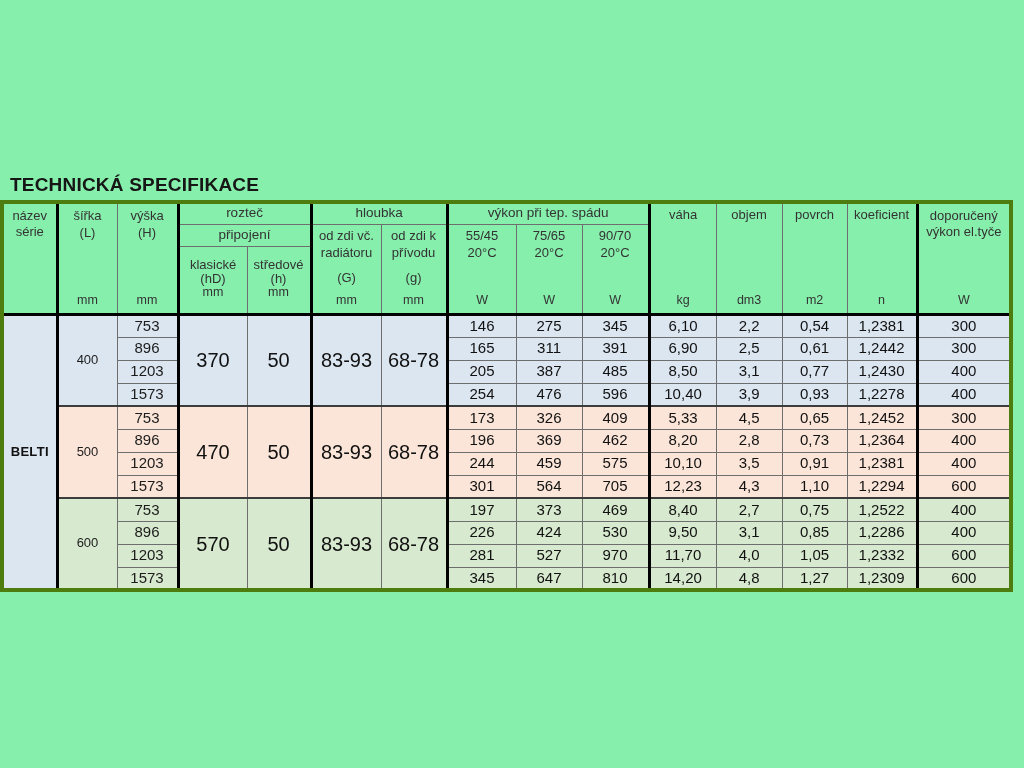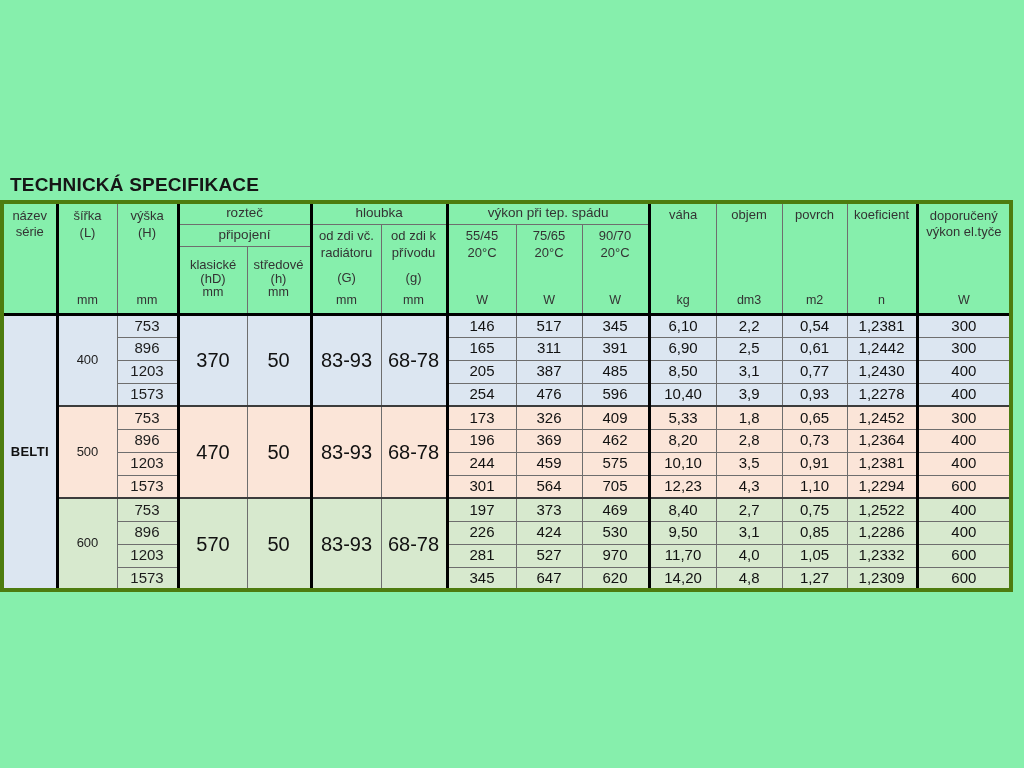--- a/index.html
+++ b/index.html
@@ -183,21 +183,21 @@
 
     <tr class="br s0 fb">
       <td class="name-col thickR" rowspan="12">BELTI</td>
       <td class="sirka" rowspan="4">400</td>
       <td class="vy thickR">753</td>
       <td class="big" rowspan="4">370</td>
       <td class="big thickR" rowspan="4">50</td>
       <td class="big" rowspan="4">83-93</td>
       <td class="big thickR" rowspan="4">68-78</td>
       <td class="data">146</td>
-      <td class="data">517</td>
+      <td class="data">275</td>
       <td class="data thickR">345</td>
       <td class="data">6,10</td>
       <td class="data">2,2</td>
       <td class="data">0,54</td>
       <td class="data thickR">1,2381</td>
       <td class="data">300</td>
     </tr>
     <tr class="br s0">
       <td class="vy thickR">896</td>
       <td class="data">165</td>
@@ -236,21 +236,21 @@
       <td class="sirka" rowspan="4">500</td>
       <td class="vy thickR">753</td>
       <td class="big" rowspan="4">470</td>
       <td class="big thickR" rowspan="4">50</td>
       <td class="big" rowspan="4">83-93</td>
       <td class="big thickR" rowspan="4">68-78</td>
       <td class="data">173</td>
       <td class="data">326</td>
       <td class="data thickR">409</td>
       <td class="data">5,33</td>
-      <td class="data">1,8</td>
+      <td class="data">4,5</td>
       <td class="data">0,65</td>
       <td class="data thickR">1,2452</td>
       <td class="data">300</td>
     </tr>
     <tr class="br s1">
       <td class="vy thickR">896</td>
       <td class="data">196</td>
       <td class="data">369</td>
       <td class="data thickR">462</td>
       <td class="data">8,20</td>
@@ -317,21 +317,21 @@
       <td class="data">11,70</td>
       <td class="data">4,0</td>
       <td class="data">1,05</td>
       <td class="data thickR">1,2332</td>
       <td class="data">600</td>
     </tr>
     <tr class="br s2">
       <td class="vy thickR">1573</td>
       <td class="data">345</td>
       <td class="data">647</td>
-      <td class="data thickR">620</td>
+      <td class="data thickR">810</td>
       <td class="data">14,20</td>
       <td class="data">4,8</td>
       <td class="data">1,27</td>
       <td class="data thickR">1,2309</td>
       <td class="data">600</td>
     </tr>
   </tbody>
     </table>
 </div>
 

